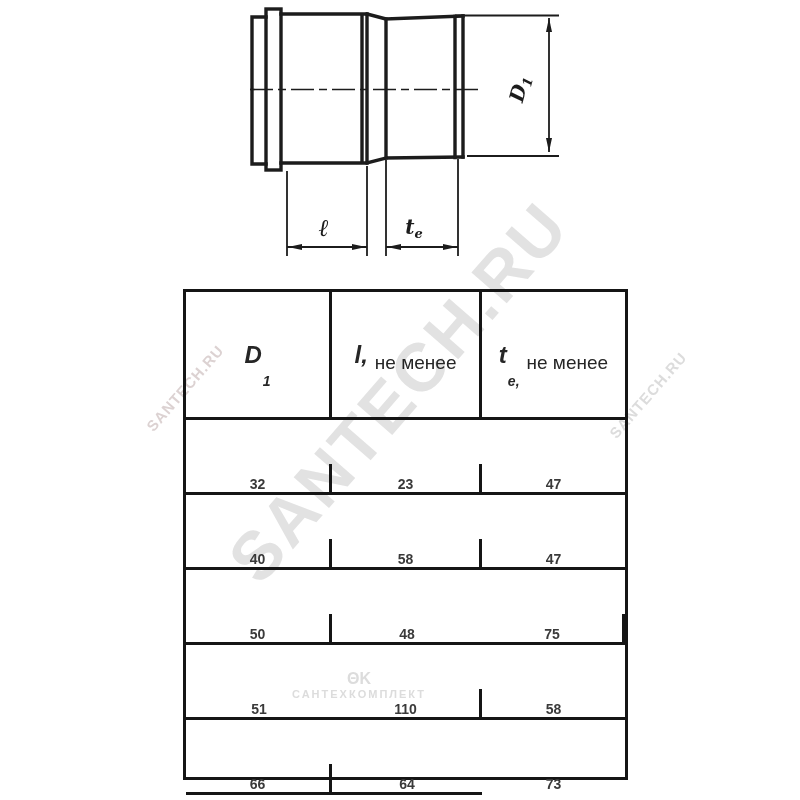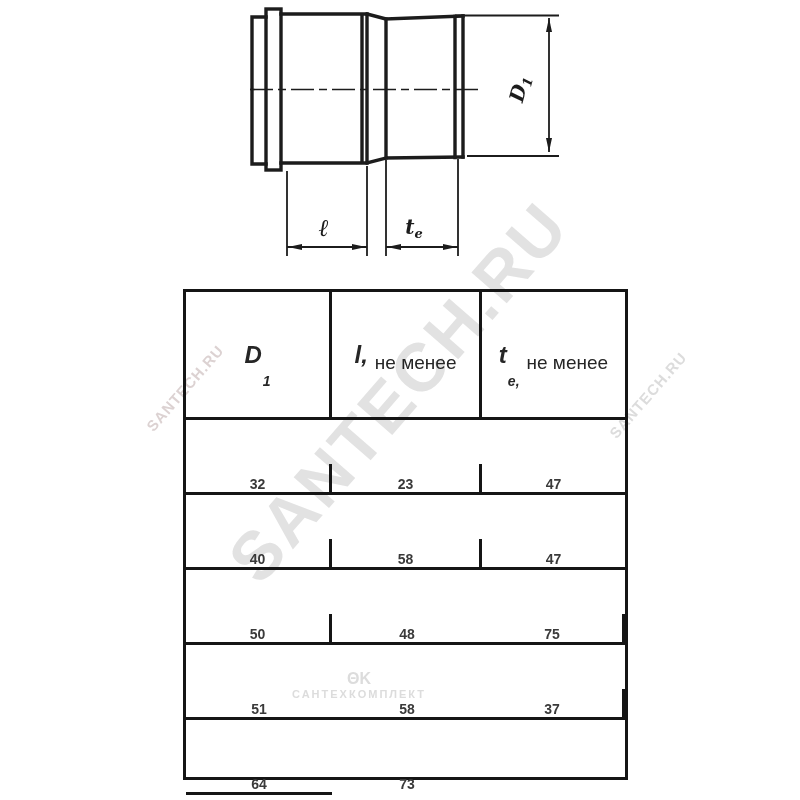--- a/index.html
+++ b/index.html
@@ -174,19 +174,20 @@
   <div class="cell td">40</div>
   <div class="cell td">58</div>
   <div class="cell td last-col">47</div>
 
   <div class="cell td">50</div>
   <div class="cell td last-col">48</div>
 
   <div class="cell td">75</div>
   <div class="cell td last-col">51</div>
 
+  <div class="cell td">110</div>
   <div class="cell td last-col">58</div>
 
-  <div class="cell td">37</div>
+  <div class="cell td">66</div>
   <div class="cell td last-col">64</div>
 
   <div class="cell td last-col last-row">73</div>
 </div>
 
 </body></html>

